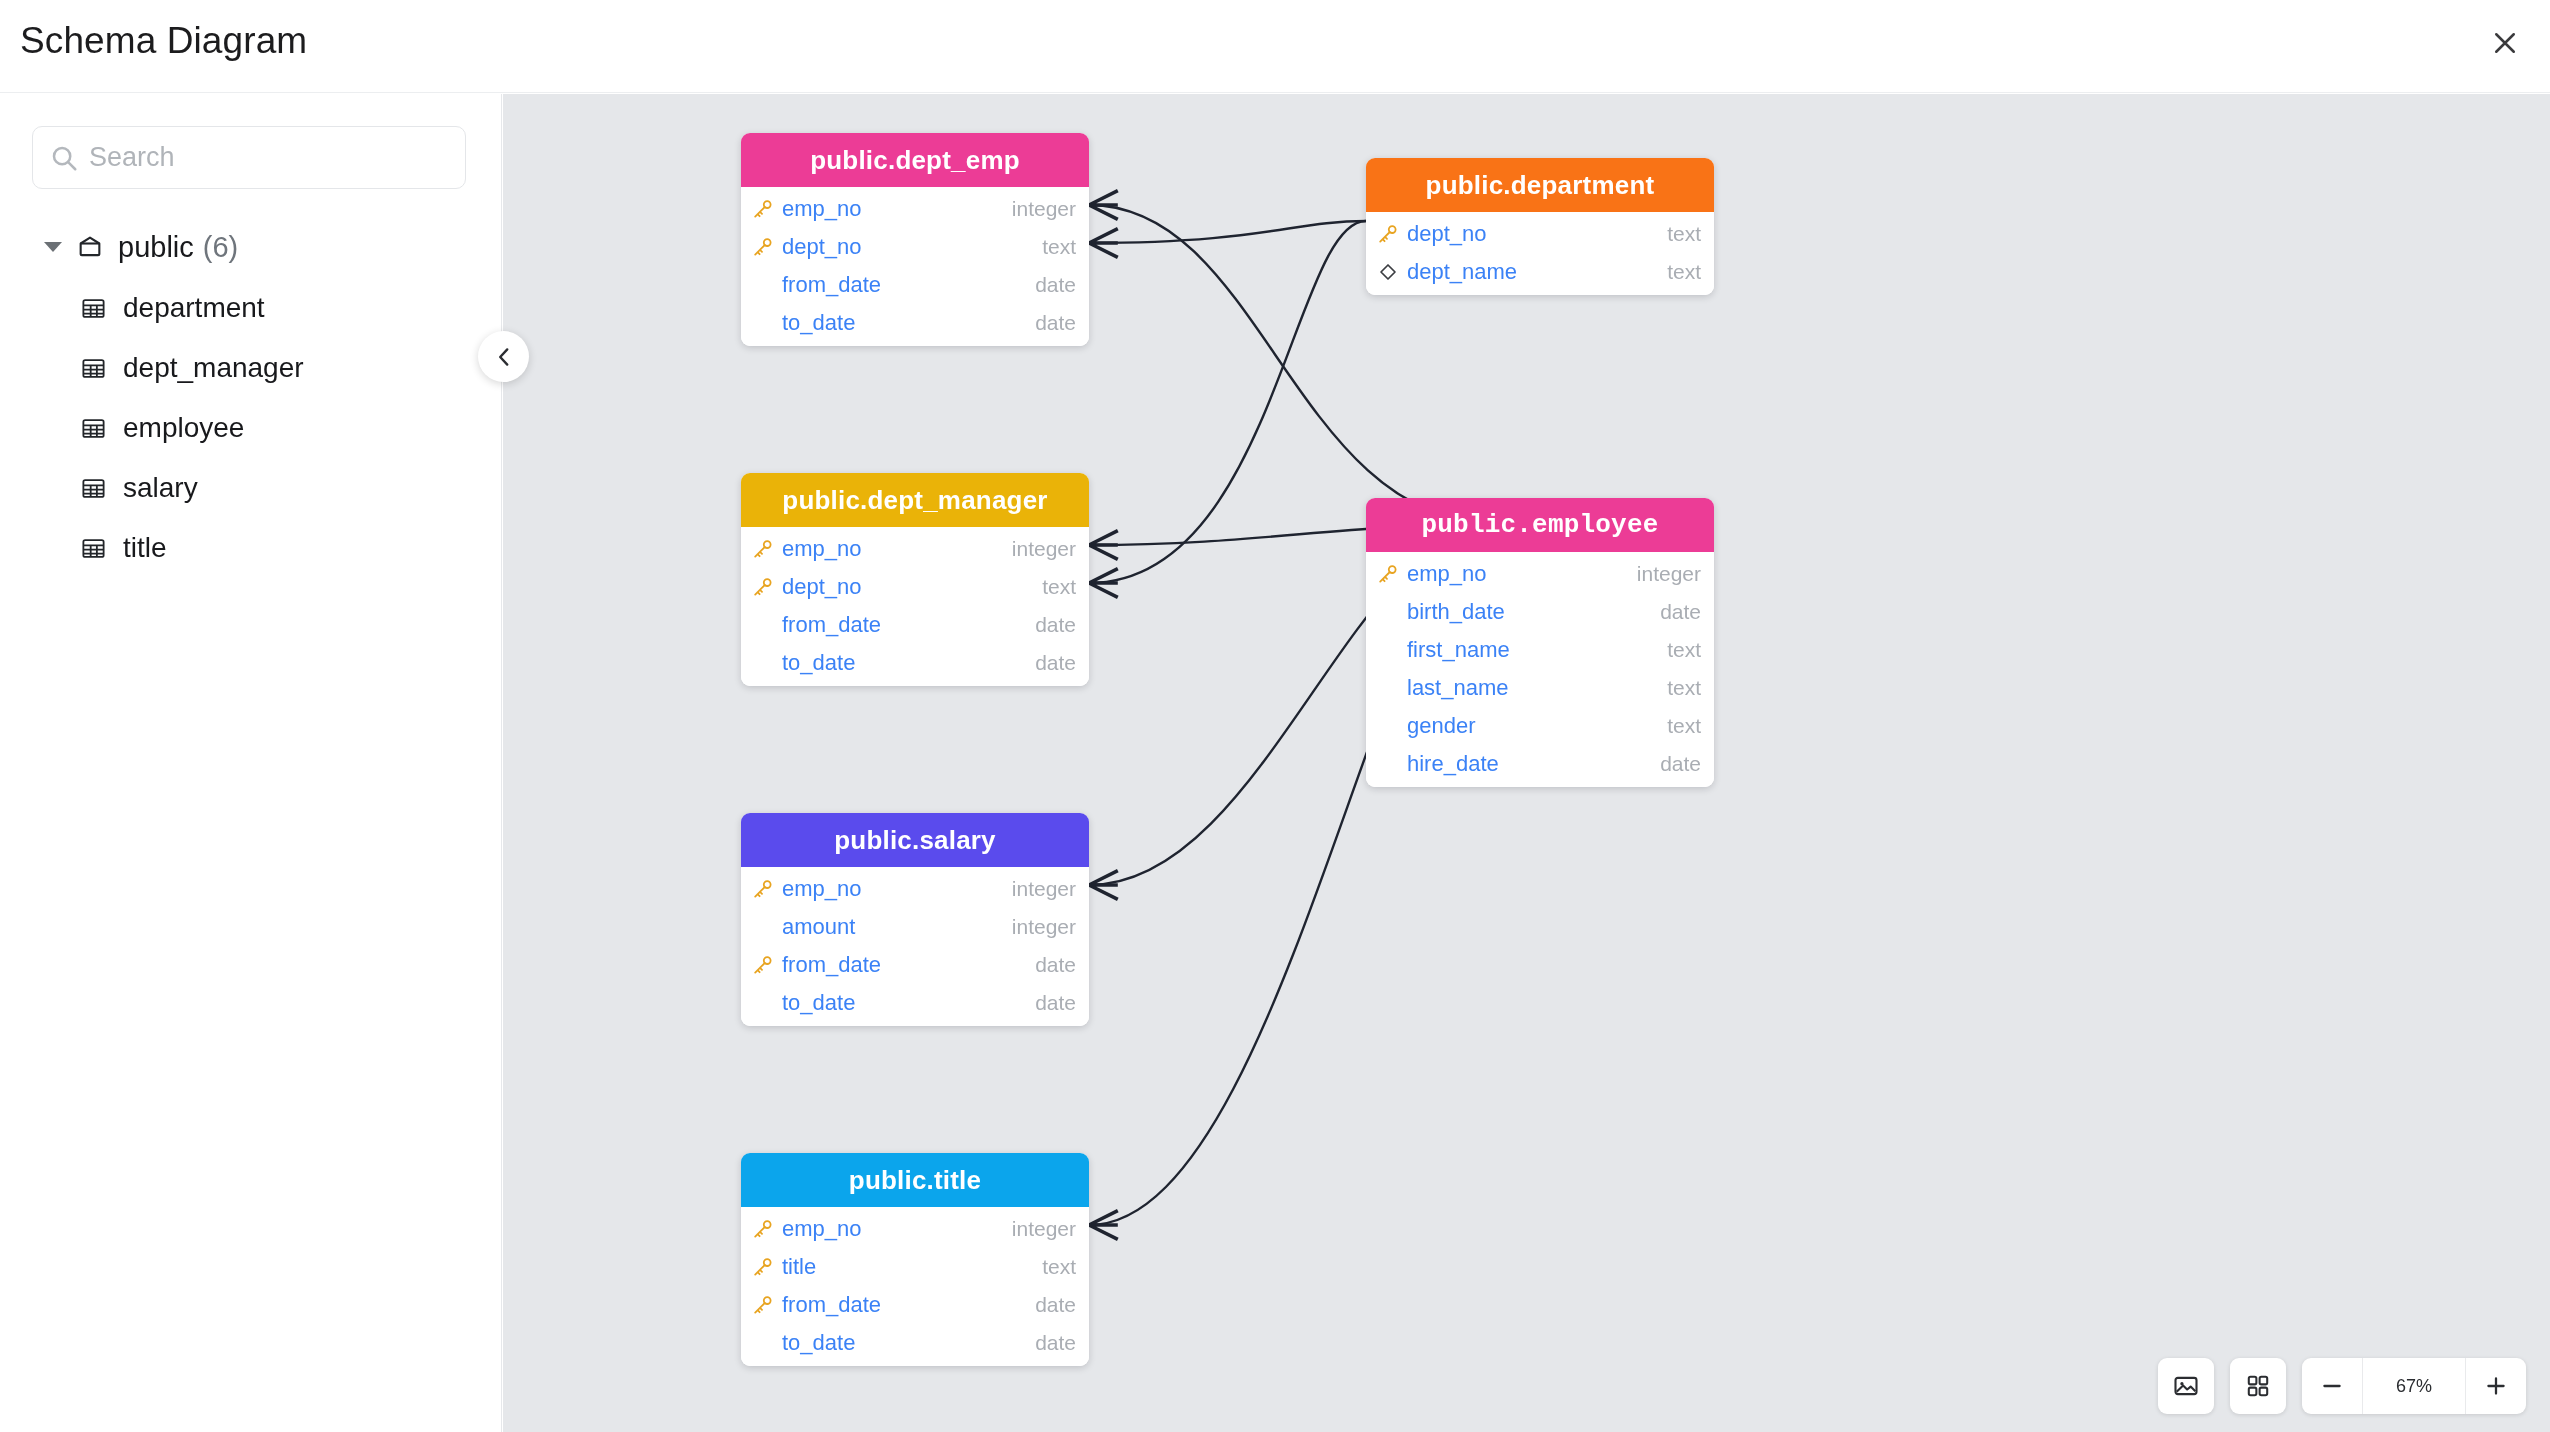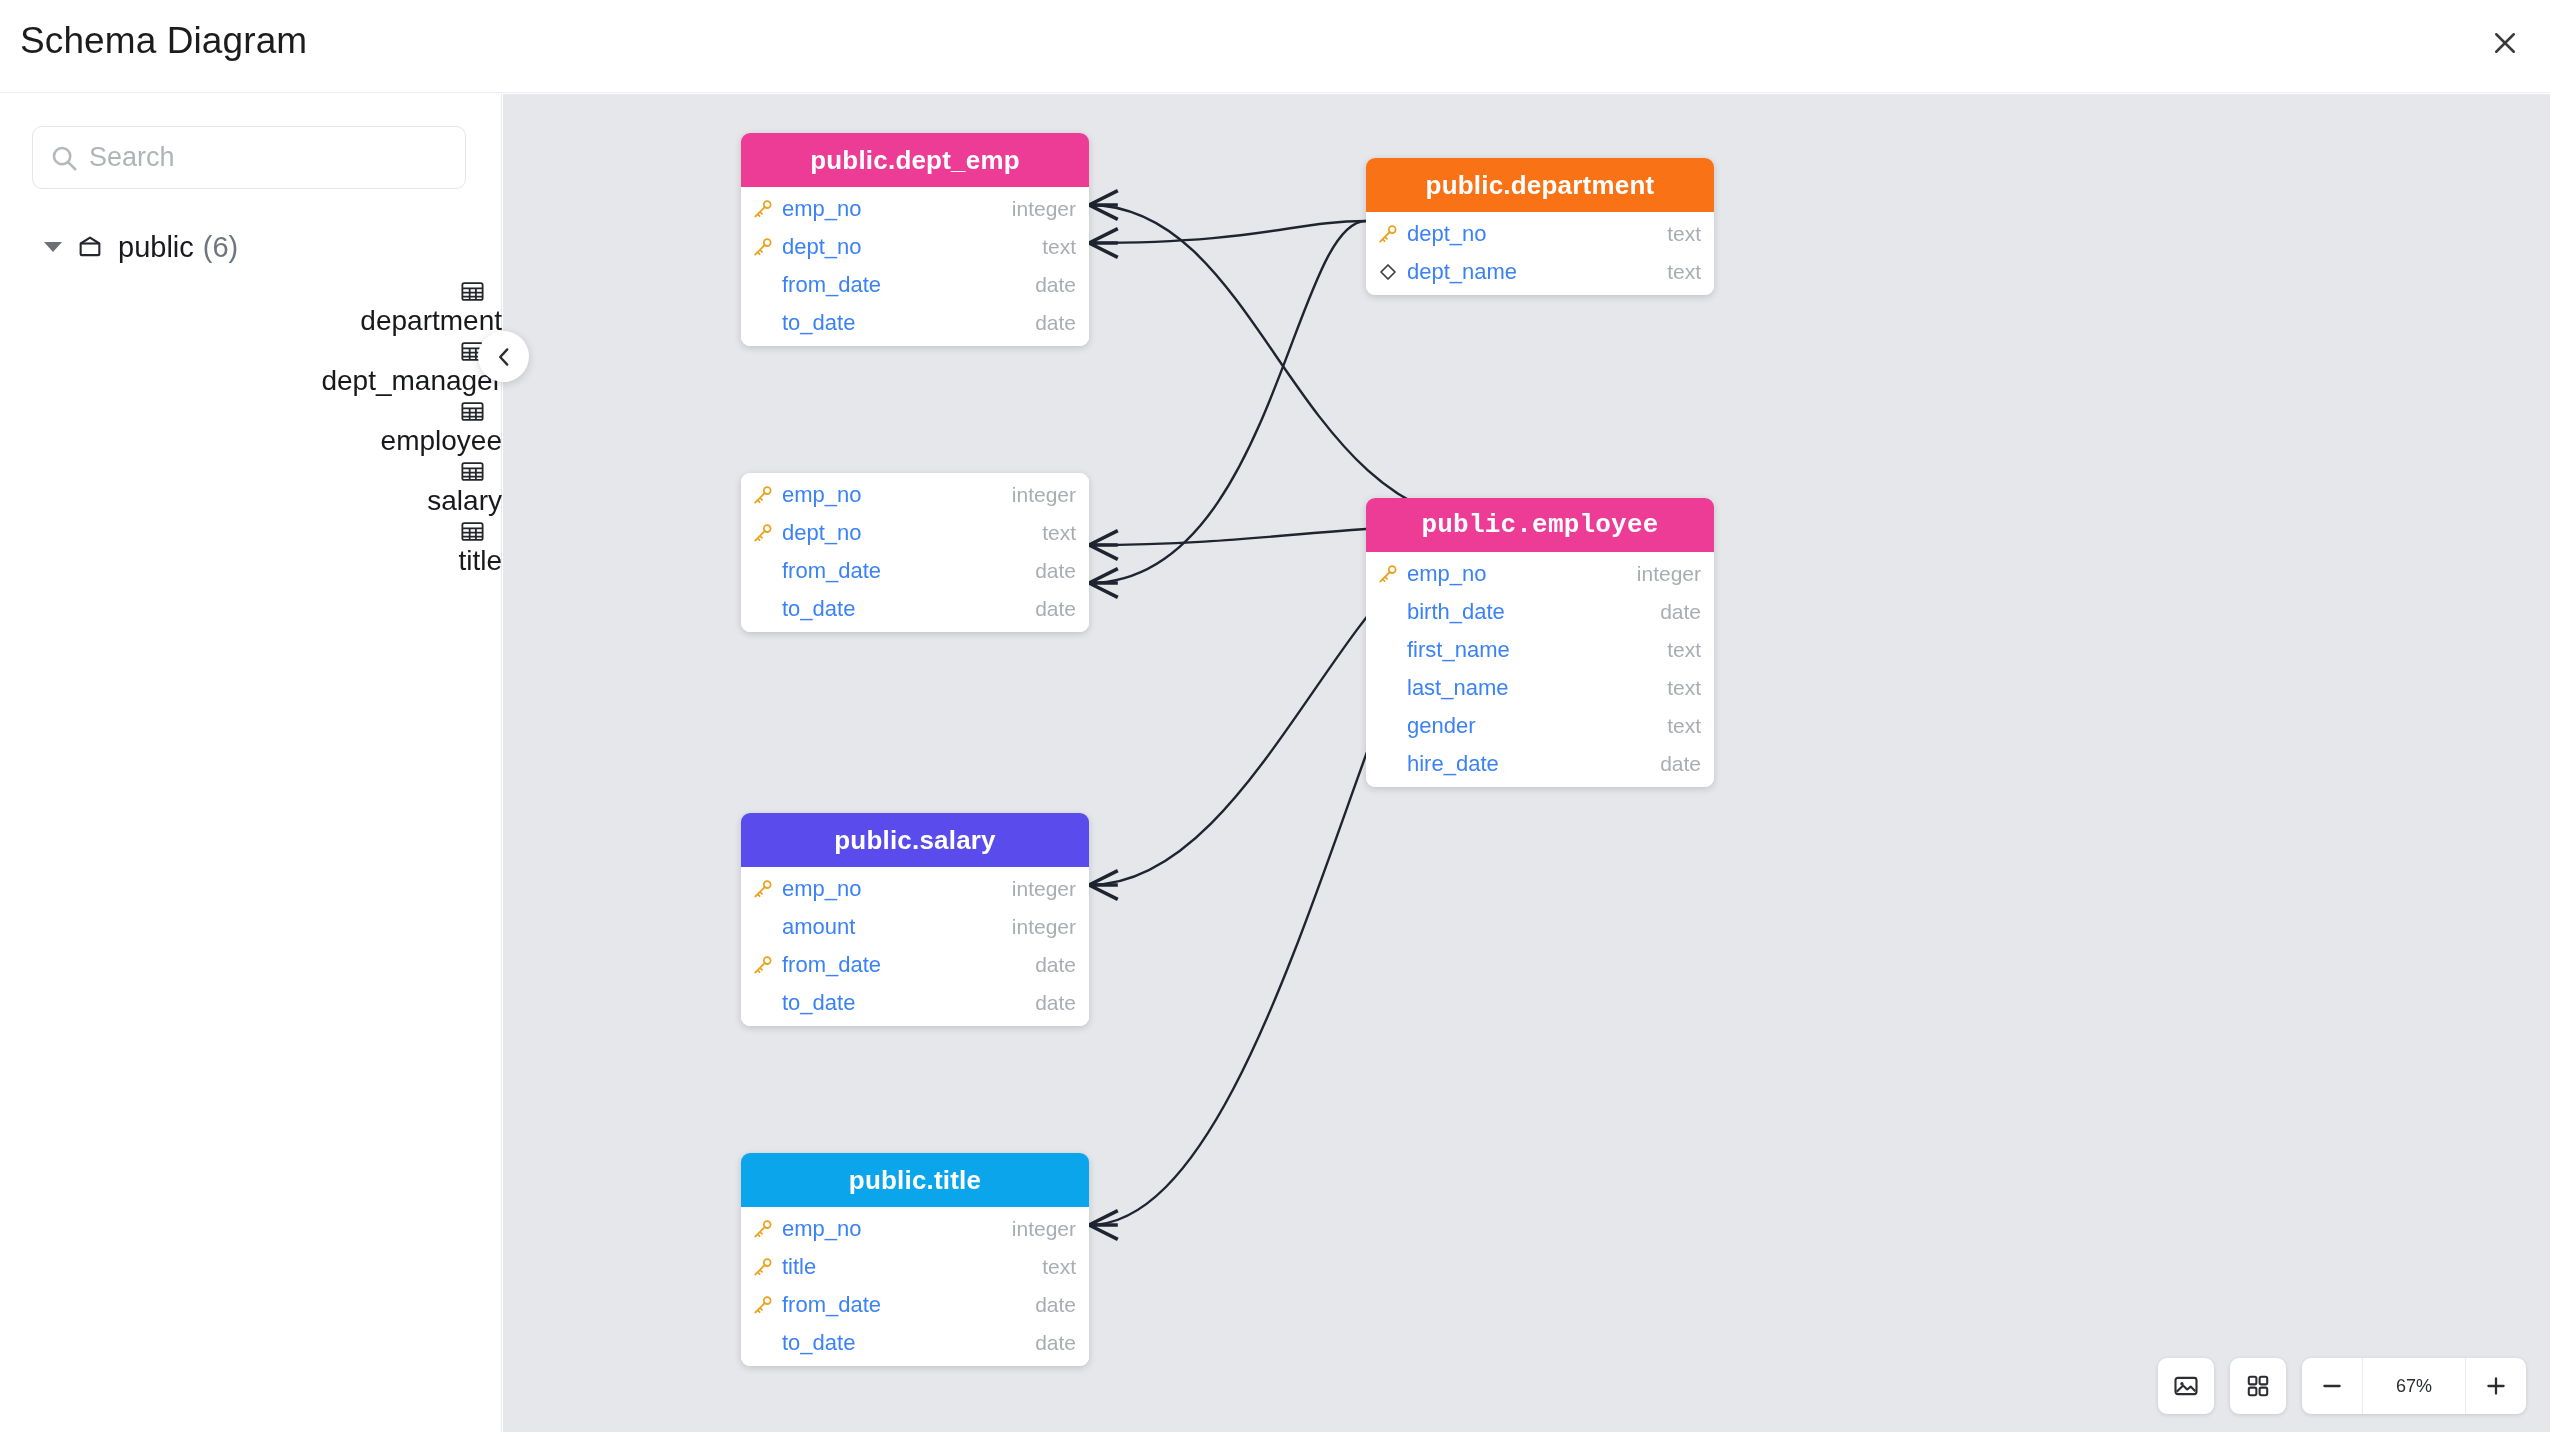--- a/index.html
+++ b/index.html
@@ -58,22 +58,22 @@
   .caret {
     width: 0; height: 0; flex: none;
     border-left: 9px solid transparent; border-right: 9px solid transparent;
     border-top: 10px solid #6b7075; margin-right: 14px;
   }
   .db-icon { width: 28px; height: 28px; flex: none; margin-right: 14px; color:#23262a; }
   .schema-name { font-size: 29px; color: #18191c; }
   .schema-count { font-size: 29px; color: #6f757c; margin-left: 9px; }
 
   .tree-item {
-    display: flex; align-items: flex-end;
-    height: 60px; padding-left: 80px; cursor: pointer; flex-direction: column;
+    display: flex; align-items: center;
+    height: 60px; padding-left: 80px; cursor: pointer;
   }
   .tbl-icon { width: 27px; height: 27px; flex: none; margin-right: 16px; color:#23262a; }
   .tbl-name { font-size: 28px; color: #18191c; }
 
   
   .collapse-handle {
     position: absolute; left: 478px; top: 237px;
     width: 51px; height: 51px; border-radius: 50%;
     background: #ffffff; box-shadow: 0 2px 8px rgba(0,0,0,.16);
     display: flex; align-items: center; justify-content: center;
@@ -294,20 +294,21 @@
             <div class="col-row">
               <svg class="col-ic" viewBox="0 0 24 24" fill="none" stroke="#3b3d42" stroke-width="1.7" stroke-linejoin="round">
                 <path d="M12 5 L19 12 L12 19 L5 12 Z"></path>
               </svg>
               <span class="col-name">dept_name</span>
               <span class="col-type">text</span>
             </div>
           </div>
         </div>
         <div class="node" style="left: 238px; top: 379px; width: 348px;">
+          <div class="node-header" style="background: rgb(234, 179, 8);">public.dept_manager</div>
           <div class="node-body">
             <div class="col-row">
               <svg class="col-ic" viewBox="0 0 24 24" fill="none" stroke="#e8a421" stroke-width="1.8" stroke-linecap="round" stroke-linejoin="round">
                 <circle cx="16.2" cy="7.6" r="3.4"></circle>
                 <path d="M13.8 10 L4.2 19.6 M6.6 17.2 L8.6 19.2 M9 14.8 L11 16.8"></path>
               </svg>
               <span class="col-name">emp_no</span>
               <span class="col-type">integer</span>
             </div>
             <div class="col-row">

